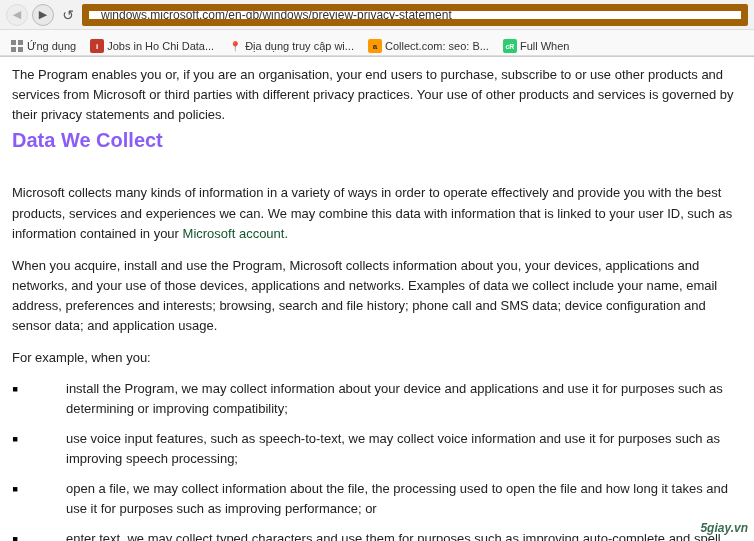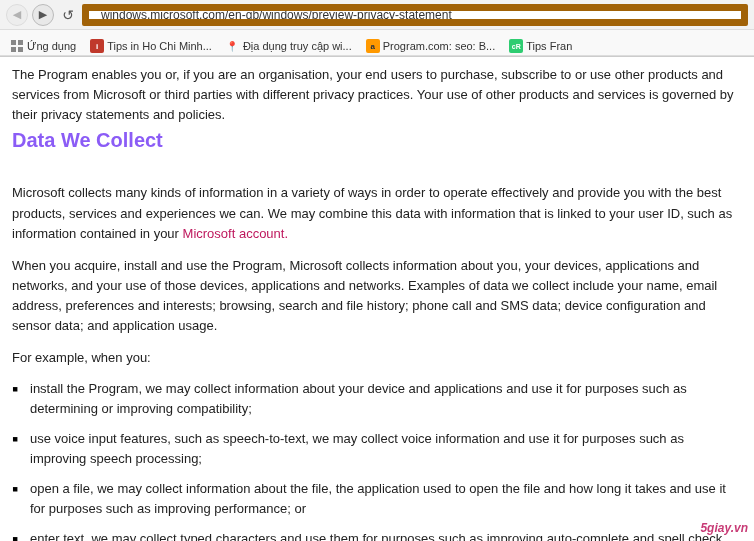--- a/index.html
+++ b/index.html
@@ -135,21 +135,21 @@
       color: #8b5cf6;
     }
 
     .body-text {
       margin-bottom: 12px;
       font-size: 13px;
       line-height: 1.55;
     }
 
     .link {
-      color: #be185d;
+      color: #14532d;
       text-decoration: none;
       cursor: pointer;
       text-align: right;
     }
 
     .underlined-text {
     }
 
     .for-example {
       margin-bottom: 10px;
@@ -174,29 +174,30 @@
     .bullet-marker {
       min-width: 14px;
       font-size: 18px;
       line-height: 1.2;
       margin-right: 4px;
       color: #000;
     }
 
     .bullet-text {
       flex: 1;
+      margin-left: 36px;
     }
 
     
     .watermark {
       position: fixed;
       bottom: 6px;
       right: 6px;
       font-size: 12px;
-      color: #be185d;
+      color: #14532d;
       font-weight: bold;
       font-style: italic;
       opacity: 0.85;
       pointer-events: none;
     }
   </style>
 </head>
 <body>
 
 <div class="browser-chrome">
@@ -215,37 +216,37 @@
           <rect x="7" y="0" width="5" height="5" fill="#888"></rect>
           <rect x="0" y="7" width="5" height="5" fill="#888"></rect>
           <rect x="7" y="7" width="5" height="5" fill="#888"></rect>
         </svg>
       </span>
       <span>Ứng dụng</span>
     </div>
 
     <div class="bookmark-item">
       <span class="bookmark-favicon fav-jobs" style="padding:1px 2px;">i</span>
-      <span>Tips in Ho Chi Minh...</span>
+      <span>Jobs in Ho Chi Data...</span>
     </div>
 
     <div class="bookmark-item">
       <span class="bookmark-favicon fav-dia-diem">📍</span>
       <span>Địa dụng truy cập wi...</span>
     </div>
 
 
     <div class="bookmark-item">
       <span class="bookmark-favicon fav-amazon" style="padding:1px 2px;font-size:8px;">a</span>
-      <span>Program.com: seo: B...</span>
+      <span>Collect.com: seo: B...</span>
     </div>
 
     <div class="bookmark-item">
       <span class="bookmark-favicon fav-full" style="padding:1px 2px;font-size:7px;">cR</span>
-      <span>Tips Fran</span>
+      <span>Full When</span>
     </div>
   </div>
 </div>
 
 <div class="page-content">
   <p class="intro-text">The Program enables you or, if you are an organisation, your end users to purchase, subscribe to or use other products and services from Microsoft or third parties with different privacy practices. Your use of other products and services is governed by their privacy statements and policies.</p>
 
   <h2 class="section-heading">Data We Collect</h2>
 
   <p class="body-text">
@@ -264,21 +265,21 @@
     <li>
       <span class="bullet-marker">▪</span>
       <span class="bullet-text">install the Program, we may collect information about your device and applications and use it for purposes such as determining or improving compatibility;</span>
     </li>
     <li>
       <span class="bullet-marker">▪</span>
       <span class="bullet-text">use voice input features, such as speech-to-text, we may collect voice information and use it for purposes such as improving speech processing;</span>
     </li>
     <li>
       <span class="bullet-marker">▪</span>
-      <span class="bullet-text">open a file, we may collect information about the file, the application used to open the file and how long it takes and use it for purposes such as improving performance; or</span>
+      <span class="bullet-text">open a file, we may collect information about the file, the processing used to open the file and how long it takes and use it for purposes such as improving performance; or</span>
     </li>
     <li>
       <span class="bullet-marker">▪</span>
       <span class="bullet-text">enter text, we may collect typed characters and use them for purposes such as improving auto-complete and spell check features.</span>
     </li>
   </ul>
 </div>
 
 <div class="watermark">5giay.vn</div>
 

